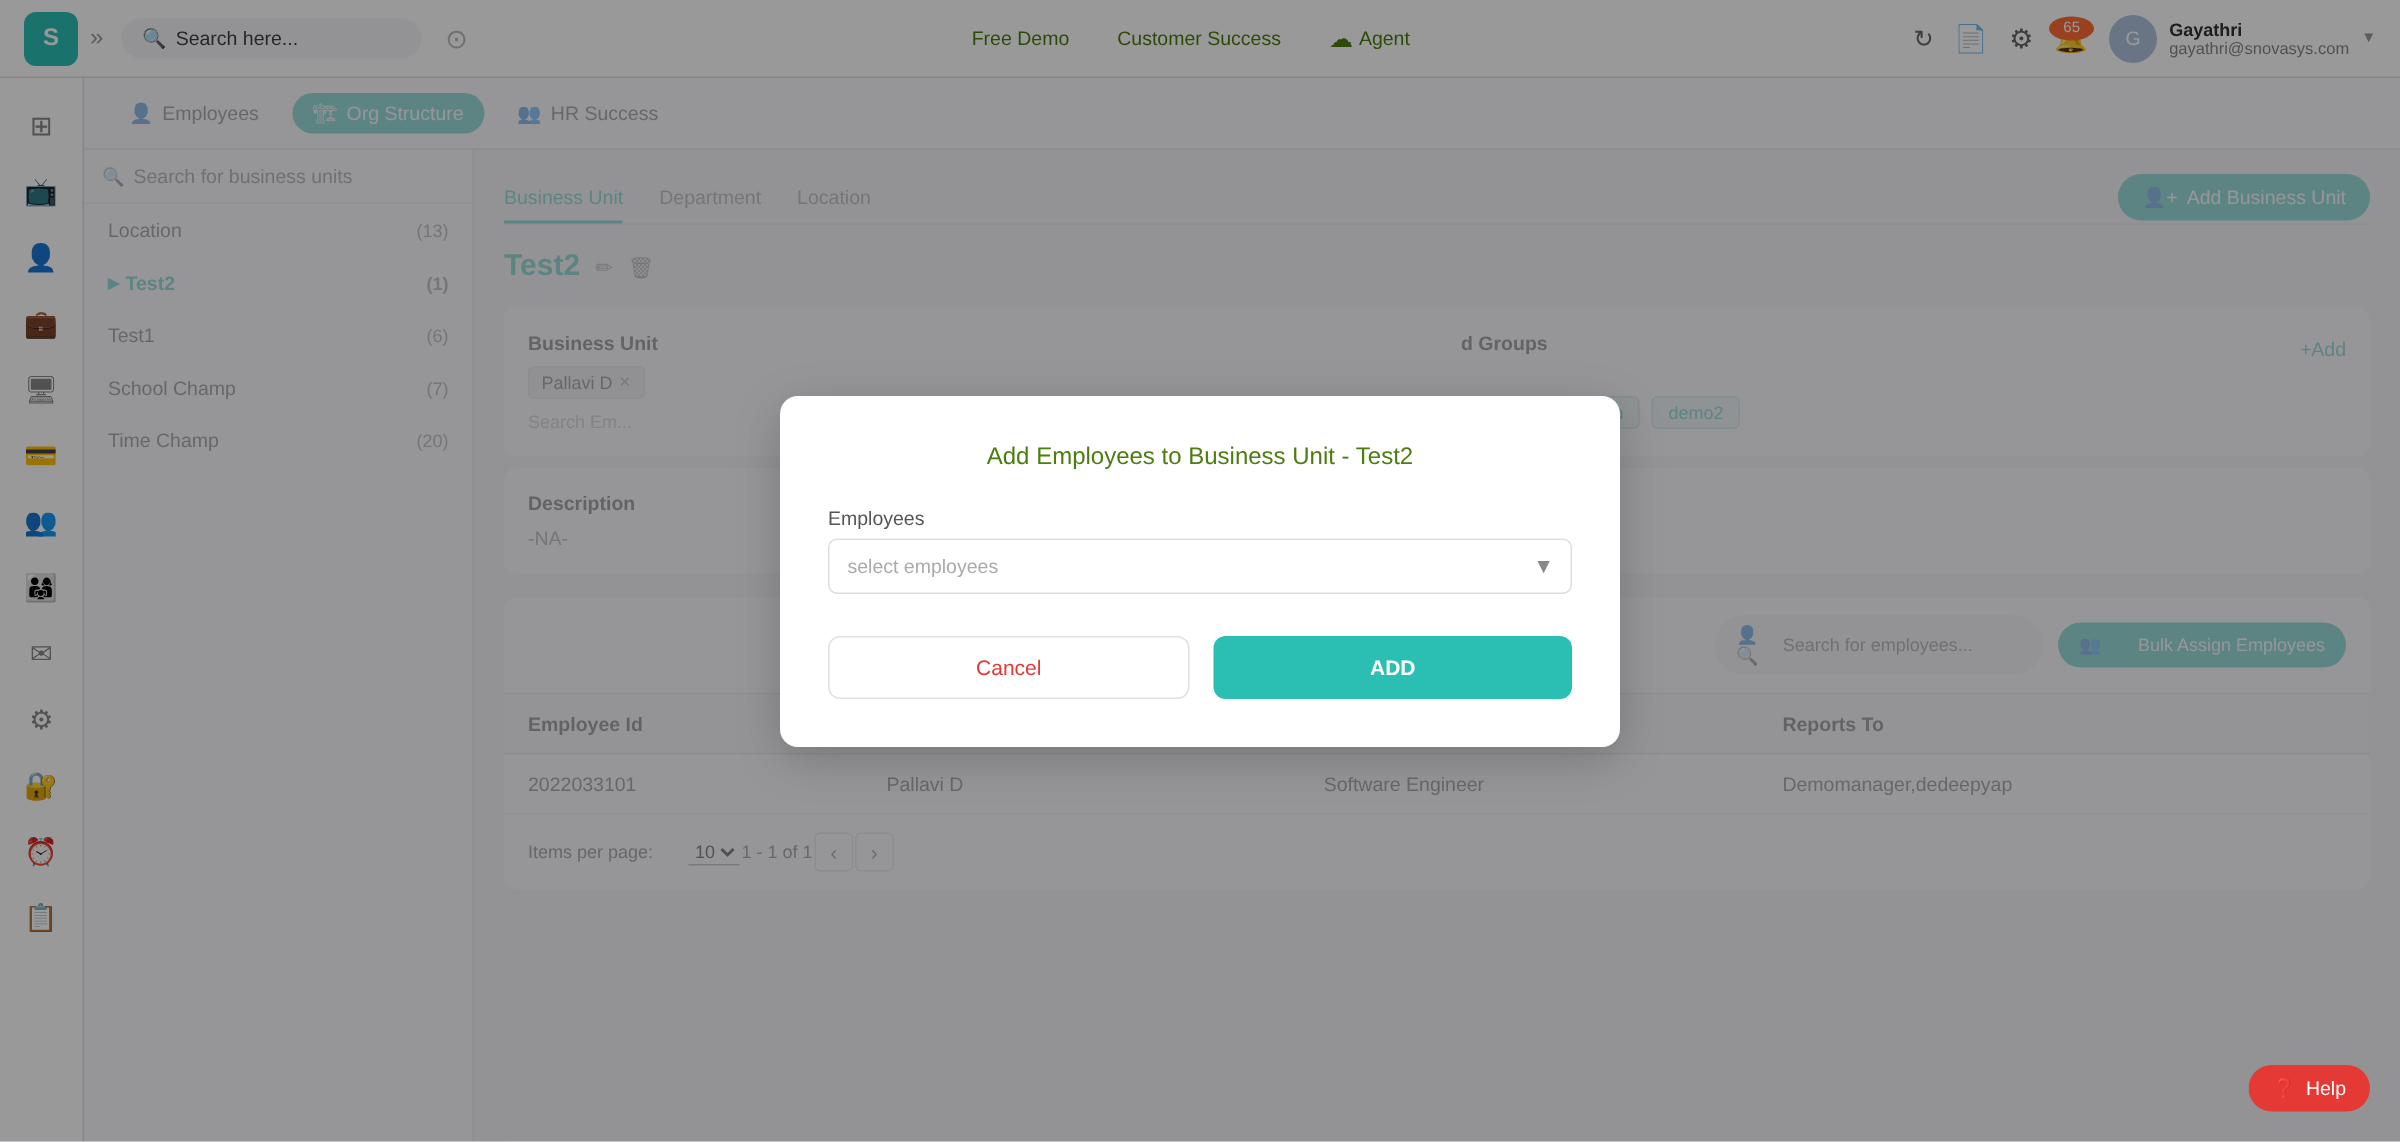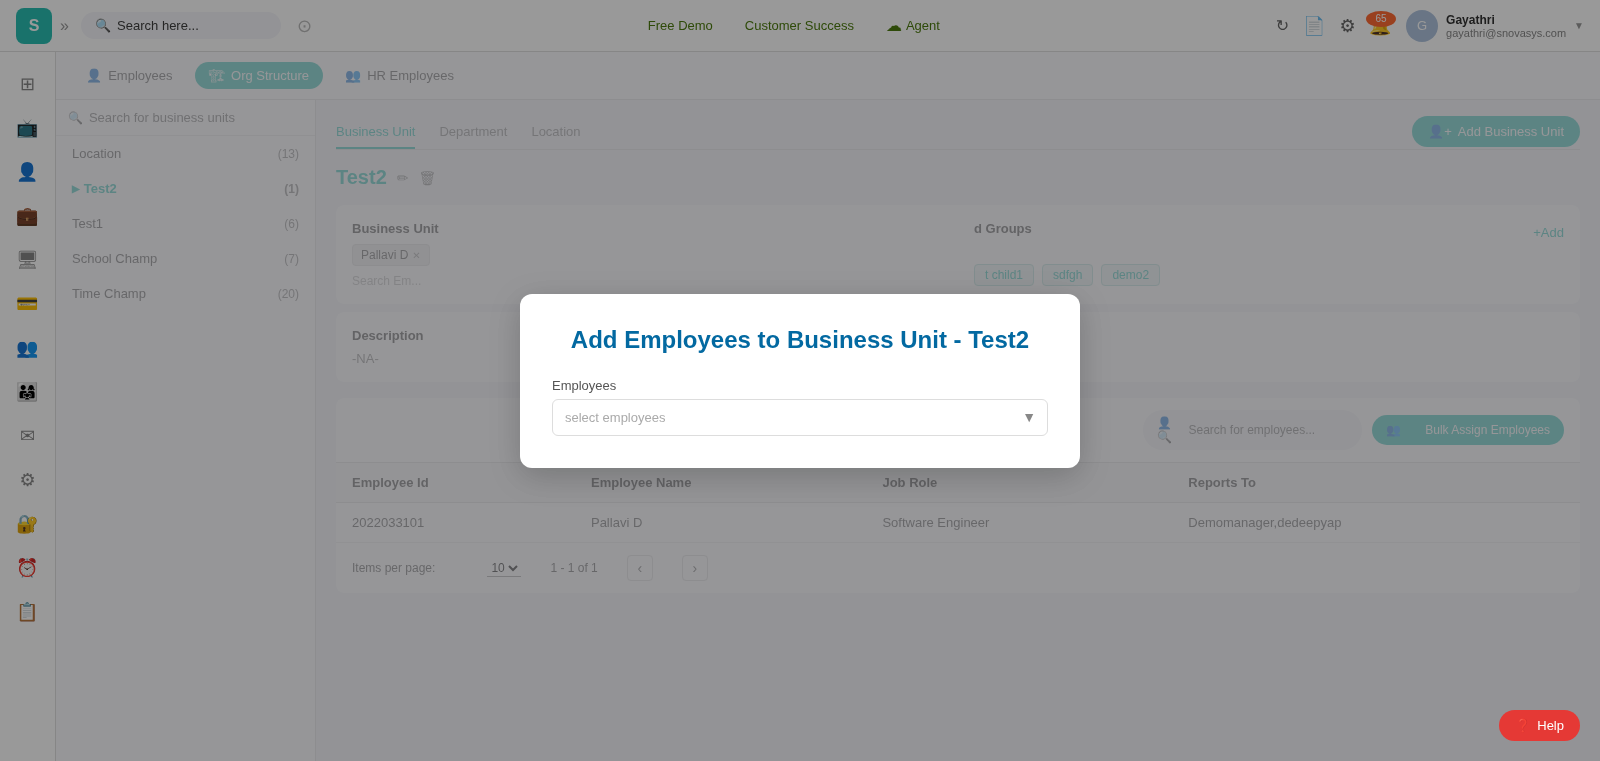--- a/index.html
+++ b/index.html
@@ -123,36 +123,36 @@
     .emp-search input { border: none; background: none; outline: none; font-size: 12px; width: 100%; }
     .bulk-assign-btn {
       background: #2bbfb3; color: #fff; border: none; border-radius: 20px;
       padding: 8px 14px; font-size: 12px; cursor: pointer; display: flex; align-items: center; gap: 24px;
     }
 
     
     .emp-table { width: 100%; border-collapse: collapse; }
     .emp-table th { text-align: left; padding: 12px 16px; font-size: 13px; font-weight: 600; color: #444; background: #fafafa; border-bottom: 1px solid #e0e0e0; }
     .emp-table td { padding: 12px 16px; font-size: 13px; color: #555; border-bottom: 1px solid #f0f0f0; }
-    .pagination { display: flex; align-items: center; gap: 29px; padding: 12px 16px; font-size: 12px; color: #555; }
+    .pagination { display: flex; align-items: center; gap: 1px; padding: 12px 16px; font-size: 12px; color: #555; }
     .pagination select { border: none; border-bottom: 1px solid #999; background: none; font-size: 12px; outline: none; margin-left: 23px; }
     .page-btn { background: none; border: 1px solid #ddd; border-radius: 4px; width: 26px; height: 26px; cursor: pointer; color: #666; font-size: 14px; }
 
     
     .overlay {
       position: fixed; top: 0; left: 0; right: 0; bottom: 0;
       background: rgba(0,0,0,0.4); z-index: 200; display: flex; align-items: center; justify-content: center;
     }
 
     
     .modal {
       background: #fff; border-radius: 12px; padding: 32px; width: 560px; max-width: 90vw;
       box-shadow: 0 8px 32px rgba(0,0,0,0.2); z-index: 201;
     }
-    .modal-title { font-size: 24px; font-weight: 700; text-align: center; color: #0369a1; margin-bottom: 24px; }
+    .modal-title { font-size: 16px; font-weight: 400; text-align: center; color: #4d7c0f; margin-bottom: 24px; }
     .modal-field-label { font-size: 13px; color: #555; margin-bottom: 6px; }
     .modal-select-wrapper { position: relative; }
     .modal-select-wrapper select {
       width: 100%; border: 1px solid #ddd; border-radius: 6px; padding: 10px 12px;
       font-size: 13px; color: #aaa; appearance: none; background: #fff; cursor: pointer; outline: none;
     }
     .modal-select-arrow {
       position: absolute; right: 12px; top: 50%; transform: translateY(-50%); color: #888; pointer-events: none;
     }
     .modal-actions { display: flex; gap: 16px; margin-top: 28px; justify-content: center; }
@@ -237,21 +237,21 @@
   <button class="sub-nav-tab">
     <span>👤</span>
     <span>Employees</span>
   </button>
   <button class="sub-nav-tab active" style="background:#2bbfb3;color:#fff;">
     <span>🏗</span>
     <span>Org Structure</span>
   </button>
   <button class="sub-nav-tab">
     <span>👥</span>
-    <span>HR Employees</span>
+    <span>HR Success</span>
   </button>
 </div>
 
 <div class="main-layout dimmed">
 
   <div class="left-panel">
     <div class="left-panel-search">
       <span style="color:#bbb;">🔍</span>
       <input type="text" placeholder="Search for business units" style="">
     </div>
@@ -381,19 +381,23 @@
     <div>
       <div class="modal-field-label">Employees</div>
       <div class="modal-select-wrapper">
         <select style="width:100%;border:1px solid #ddd;border-radius:6px;padding:10px 32px 10px 12px;font-size:13px;color:#aaa;appearance:none;background:#fff;cursor:pointer;outline:none;">
           <option value="" disabled="" selected="">select employees</option>
         </select>
         <span class="modal-select-arrow">▼</span>
       </div>
     </div>
 
+    <div class="modal-actions">
+      <button class="cancel-btn">Cancel</button>
+      <button class="add-btn">ADD</button>
+    </div>
   </div>
 </div>
 
 <button class="help-btn">
   <span>❓</span>
   <span>Help</span>
 </button>
 
 </body></html>

